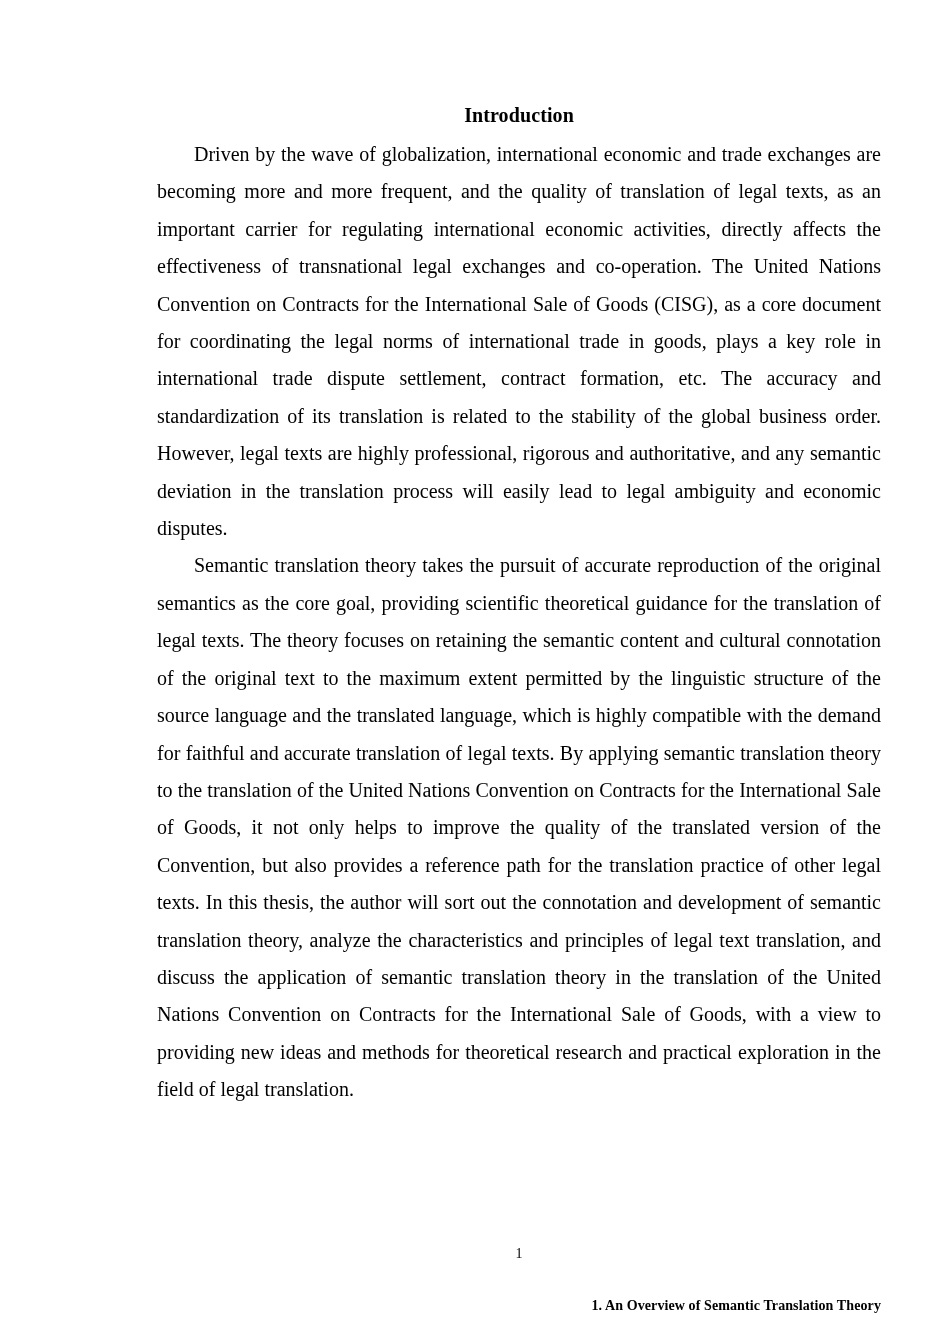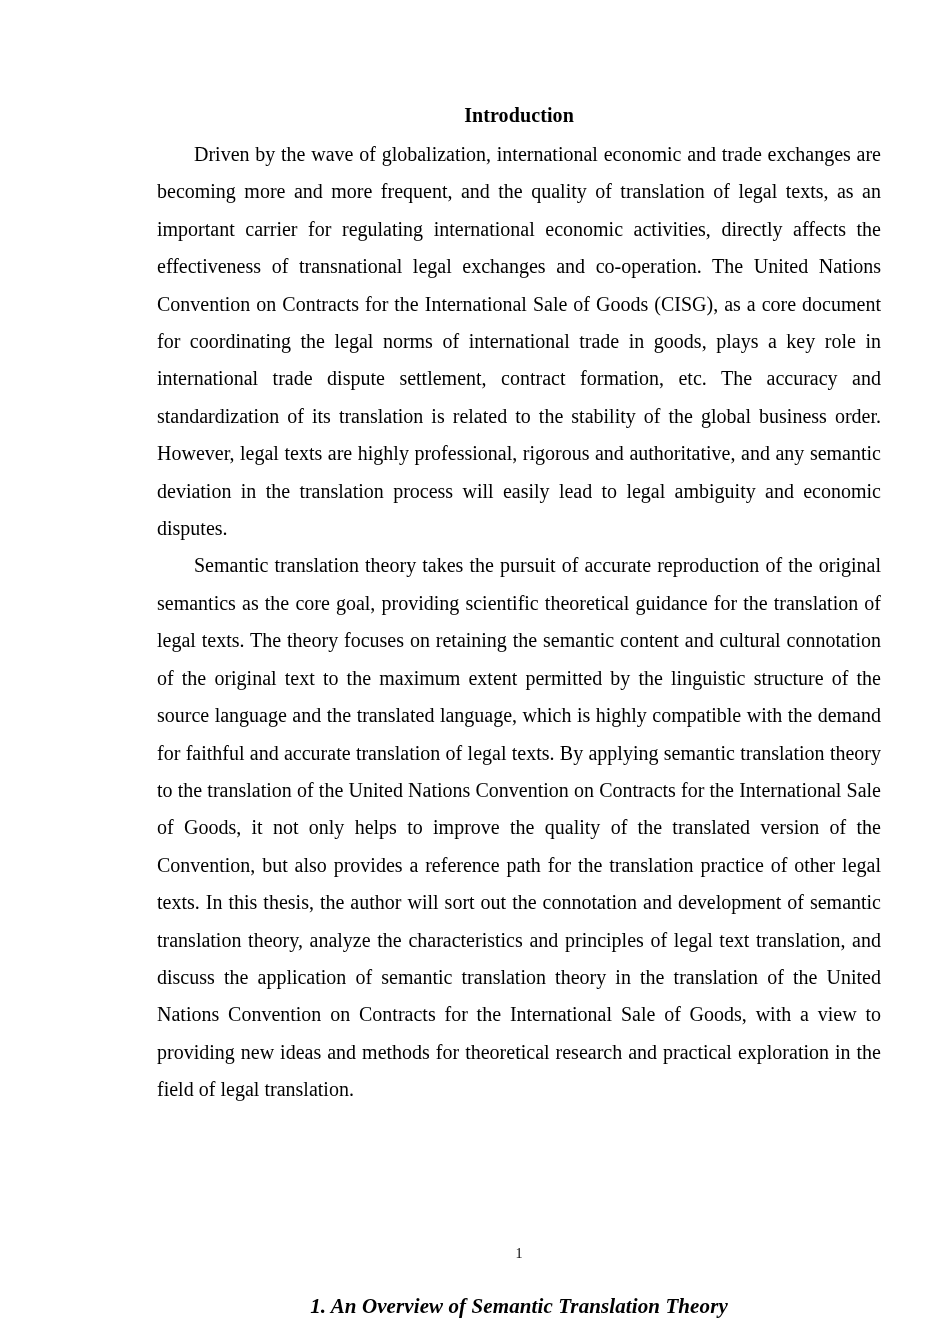--- a/index.html
+++ b/index.html
@@ -51,27 +51,26 @@
     text-indent: 37px;
     hyphens: none;
     word-spacing: 0.1px;
   }
 
   .spacer-block {
     height: 182px;
   }
 
   .section-heading {
-    font-size: 21px;
+    font-size: 14px;
     font-weight: bold;
     line-height: 30px;
     margin: 0;
-    text-align: center;
+    text-align: right;
     letter-spacing: 0.1px;
-    font-style: italic;
   }
 
   .page-number {
     position: absolute;
     left: 0;
     top: 1245px;
     width: 950px;
     text-align: center;
     font-size: 14px;
     line-height: 18px;

